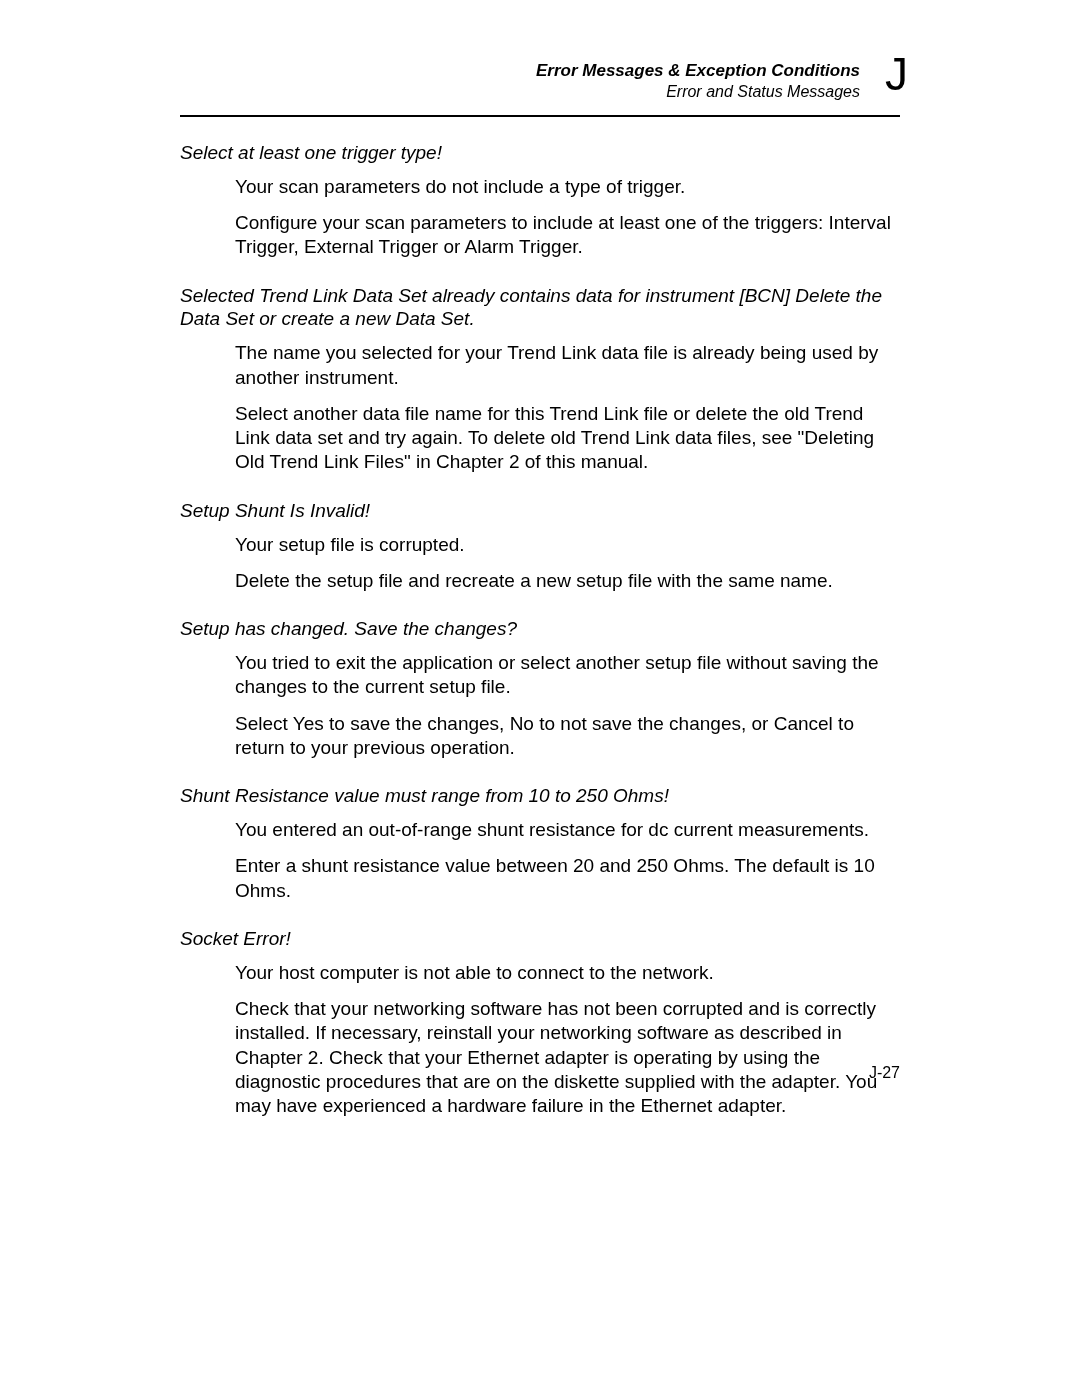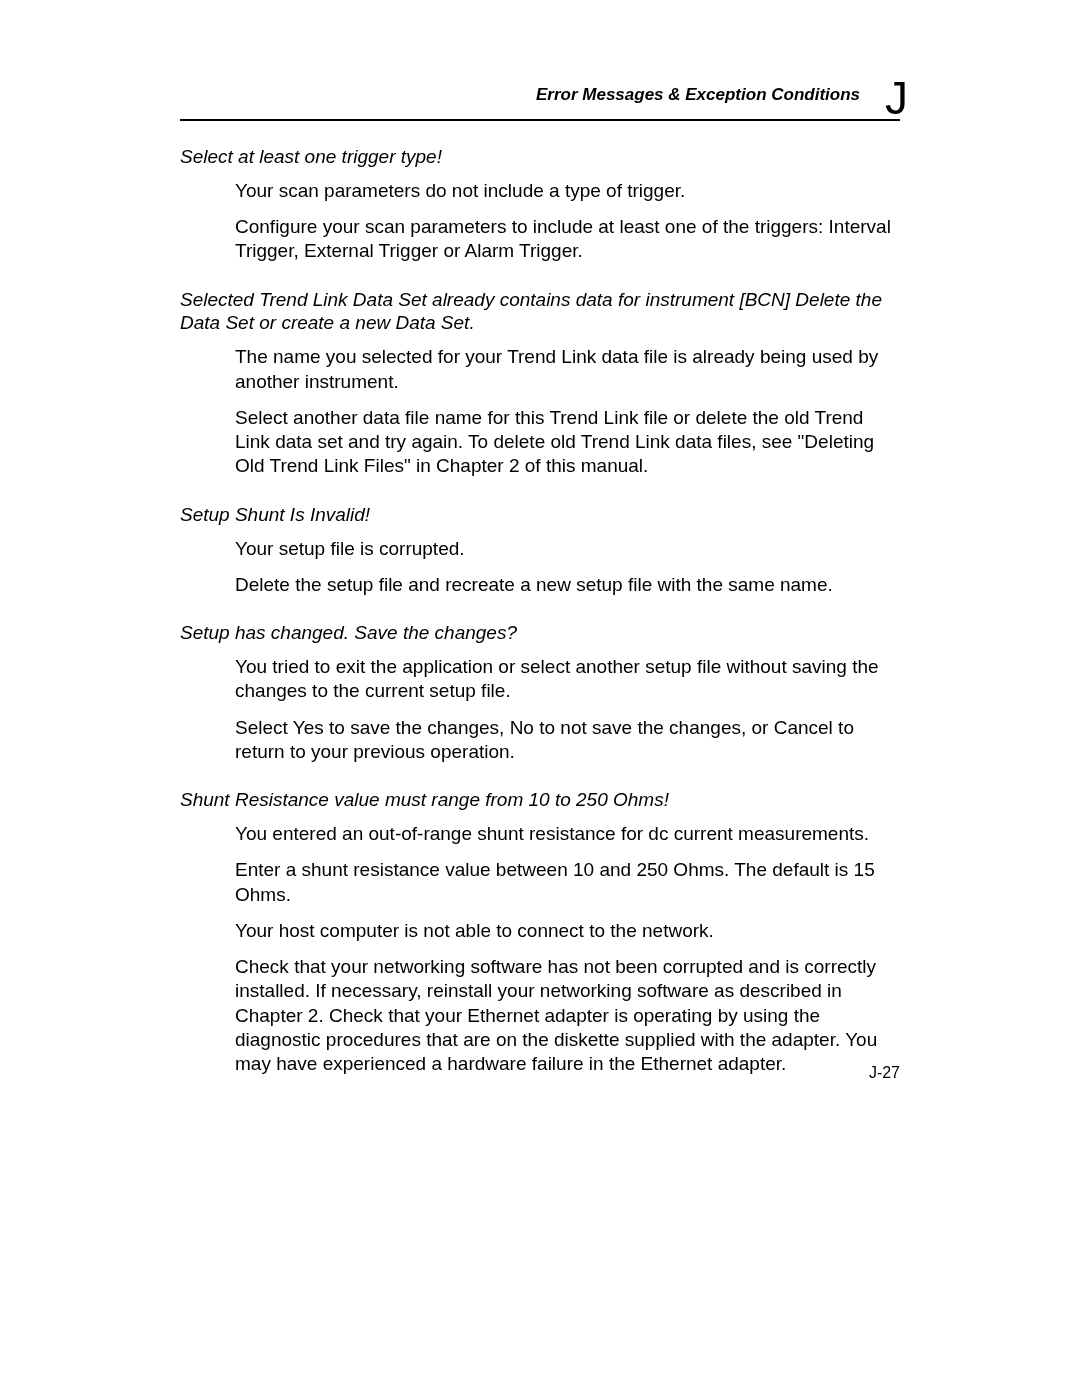--- a/index.html
+++ b/index.html
@@ -8,21 +8,21 @@
       box-sizing: border-box;
     }
     body {
       background: #ffffff;
       font-family: "Times New Roman", Times, serif;
       width: 1080px;
       height: 1397px;
       position: relative;
     }
     .page {
-      padding: 85px 180px 60px 180px;
+      padding: 61px 180px 60px 180px;
     }
     .header {
       text-align: right;
       position: relative;
       padding-right: 40px;
       padding-bottom: 14px;
       border-bottom: 2px solid #000;
       margin-bottom: 22px;
     }
     .header-title {
@@ -70,20 +70,21 @@
       font-size: 16px;
     }
   </style>
 </head>
 <body>
 
 <div class="page">
 
   <div class="header">
     <div class="header-title">Error Messages &amp; Exception Conditions</div>
+    <div class="header-subtitle">Error and Status Messages</div>
     <div class="appendix-letter">J</div>
   </div>
 
   <div>
     <div class="section-heading">Select at least one trigger type!</div>
     <p class="body-para">Your scan parameters do not include a type of trigger.</p>
     <p class="body-para">Configure your scan parameters to include at least one of the triggers: Interval Trigger, External Trigger or Alarm Trigger.</p>
   </div>
 
   <div>
@@ -100,23 +101,24 @@
 
   <div>
     <div class="section-heading">Setup has changed.  Save the changes?</div>
     <p class="body-para">You tried to exit the application or select another setup file without saving the changes to the current setup file.</p>
     <p class="body-para">Select Yes to save the changes, No to not save the changes, or Cancel to return to your previous operation.</p>
   </div>
 
   <div>
     <div class="section-heading">Shunt Resistance value must range from 10 to 250 Ohms!</div>
     <p class="body-para">You entered an out-of-range shunt resistance for dc current measurements.</p>
-    <p class="body-para">Enter a shunt resistance value between 10 and 250 Ohms. The default is 15 Ohms.</p>
+    <p class="body-para">Enter a shunt resistance value between 20 and 250 Ohms. The default is 10 Ohms.</p>
   </div>
 
   <div>
+    <div class="section-heading">Socket Error!</div>
     <p class="body-para">Your host computer is not able to connect to the network.</p>
     <p class="body-para">Check that your networking software has not been corrupted and is correctly installed. If necessary, reinstall your networking software as described in Chapter 2. Check that your Ethernet adapter is operating by using the diagnostic procedures that are on the diskette supplied with the adapter. You may have experienced a hardware failure in the Ethernet adapter.</p>
   </div>
 
 </div>
 
 <div class="page-number">J-27</div>
 
 </body></html>

